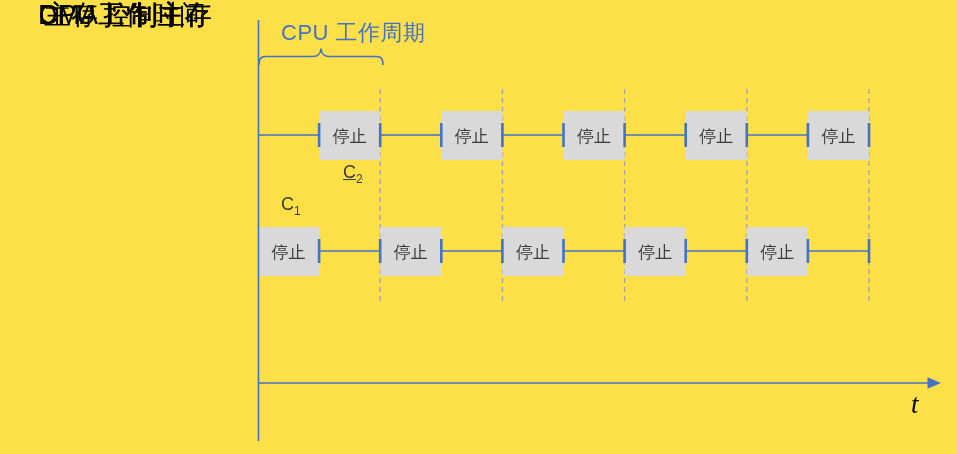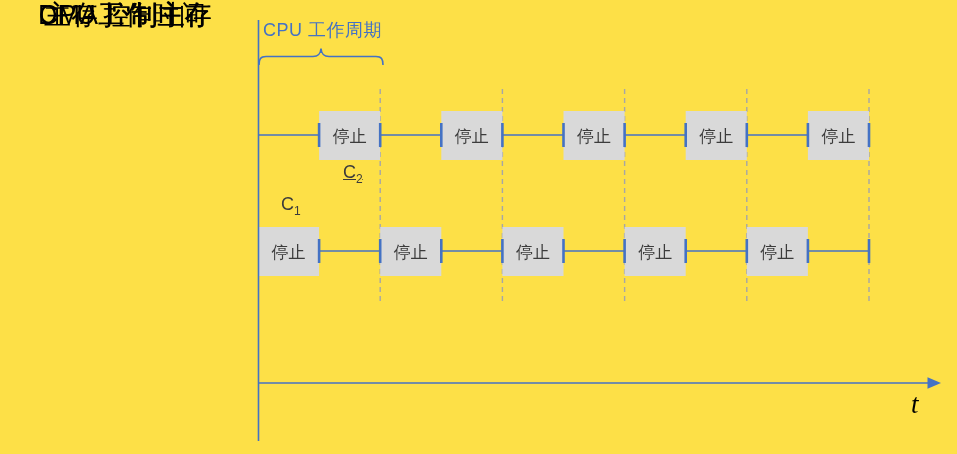--- a/index.html
+++ b/index.html
@@ -8,21 +8,21 @@
     font-family:"Liberation Sans",sans-serif;overflow:hidden;
   }
   .row-label{
     position:absolute;width:250px;text-align:center;
     font-size:27px;line-height:1.15;color:#000000;white-space:nowrap;
   }
   #label-cpu{left:0;top:126;}
   #label-dma{left:0;top:234;}
   #label-mem{left:4;top:368;}
   .brace-label{
-    position:absolute;left:263px;top:18px;font-size:18px;
+    position:absolute;left:281px;top:18px;font-size:22px;
     letter-spacing:0.5px;white-space:nowrap;
   }
   .c-label{position:absolute;top:162px;font-size:18px;color:#3b3b3b;}
   .c-label sub{font-size:12px;}
   #c1{left:281px;margin-top:32px;}
   #c2{left:343px;text-decoration:underline;}
   .t-label{
     position:absolute;left:911px;top:389px;
     font-family:"Liberation Serif",serif;font-style:italic;font-size:27px;color:#000000;
   }

